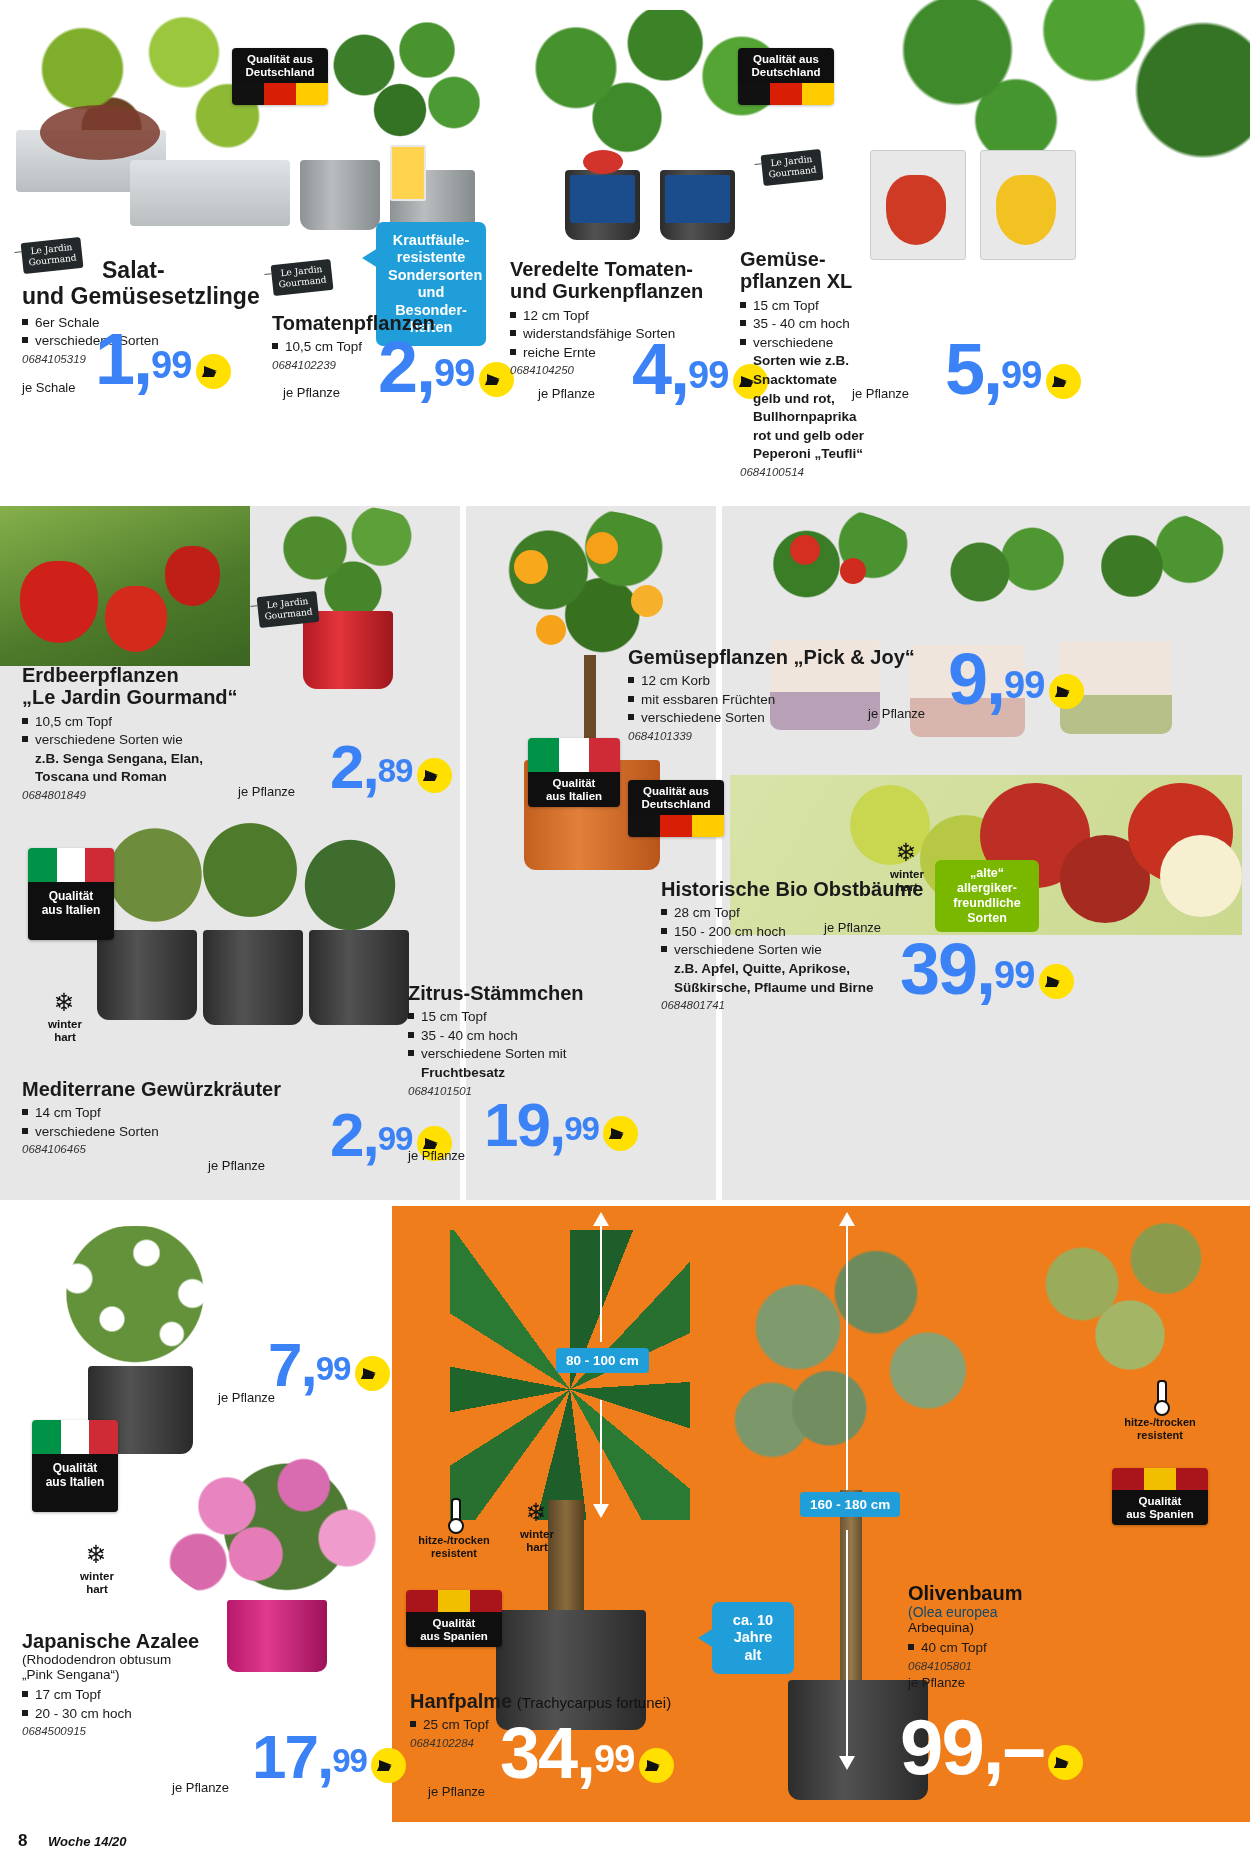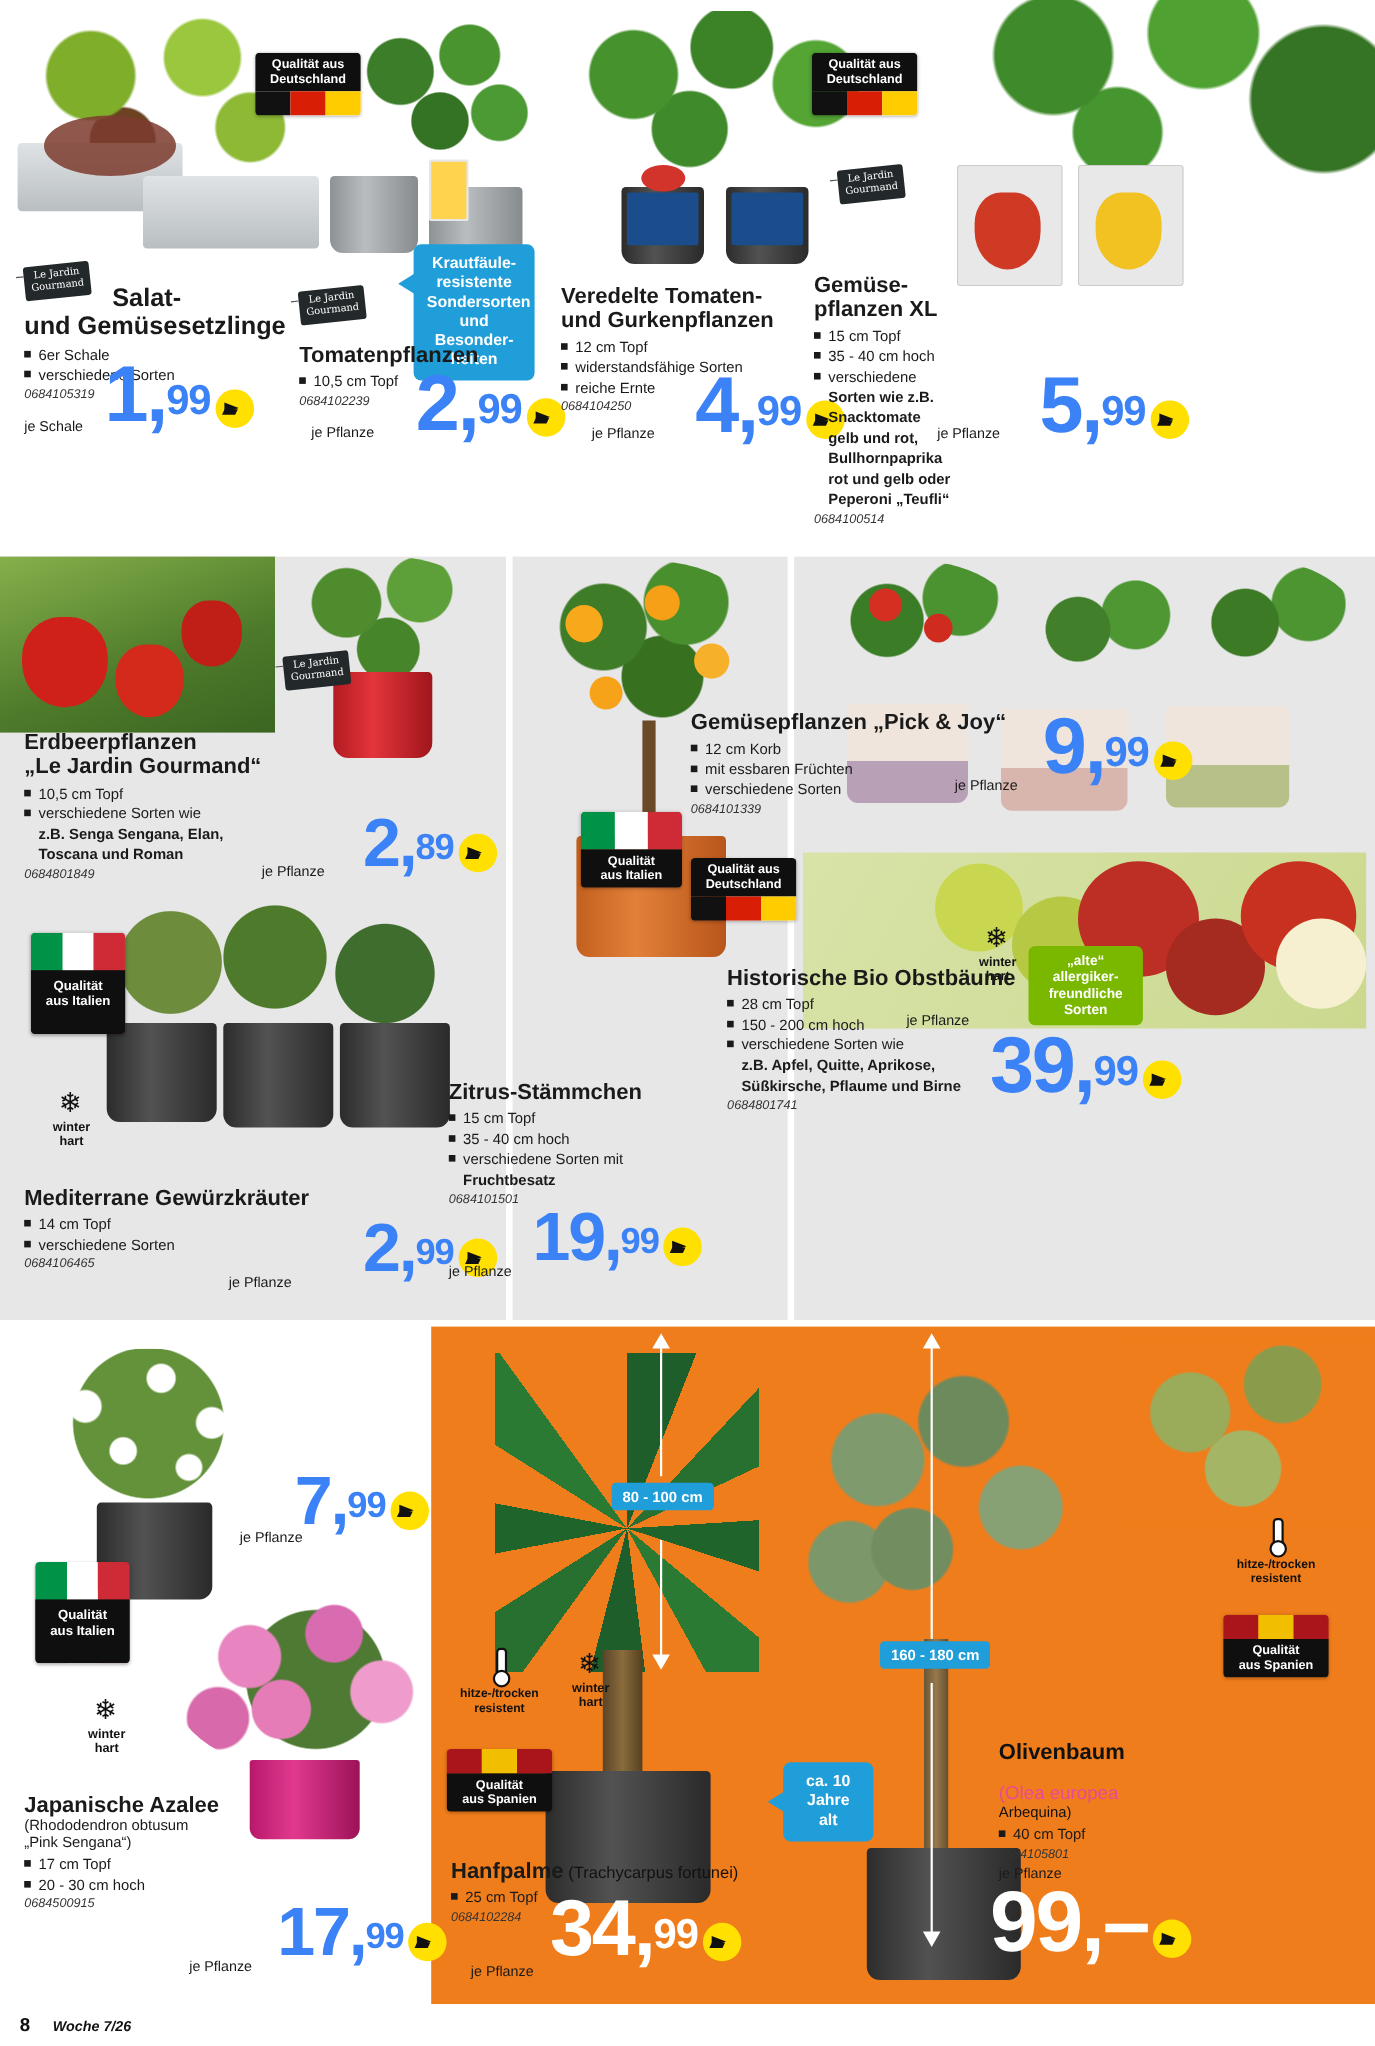--- a/index.html
+++ b/index.html
@@ -647,31 +647,31 @@
     <div class="artnr">0684102284</div>
   </div>
   <div style="position:absolute;left:428px;top:1784px;" class="je">je Pflanze</div>
   <div style="position:absolute;left:500px;top:1724px;">
     <span class="price" style="color:#fff;"><span class="big">34</span><span class="big">,</span><span class="cents">99</span></span>
     <span class="arrow"></span>
   </div>
 
   <div style="position:absolute;left:908px;top:1582px;width:280px;">
     <div class="title t21" style="color:#111;">Olivenbaum</div>
-    <div style="font-size:17px;color:#ec4899;margin-top:16px;">(Olea europea</div>
+    <div style="font-size:14px;color:#0c4a6e;">(Olea europea</div>
     <div style="font-size:13.5px;color:#111;">Arbequina)</div>
     <ul class="bul">
       <li>40 cm Topf</li>
     </ul>
     <div class="artnr">0684105801</div>
     <div class="je" style="margin-top:3px;">je Pflanze</div>
   </div>
   <div style="position:absolute;left:900px;top:1716px;">
     <span class="price xl" style="color:#fff;"><span class="big">99</span><span class="big">,–</span></span>
     <span class="arrow"></span>
   </div>
 
   <div class="footer">
     <div class="pagenum">8</div>
-    <div class="week">Woche 7/26</div>
+    <div class="week">Woche 14/20</div>
   </div>
 
 </div>
 
 </body></html>

